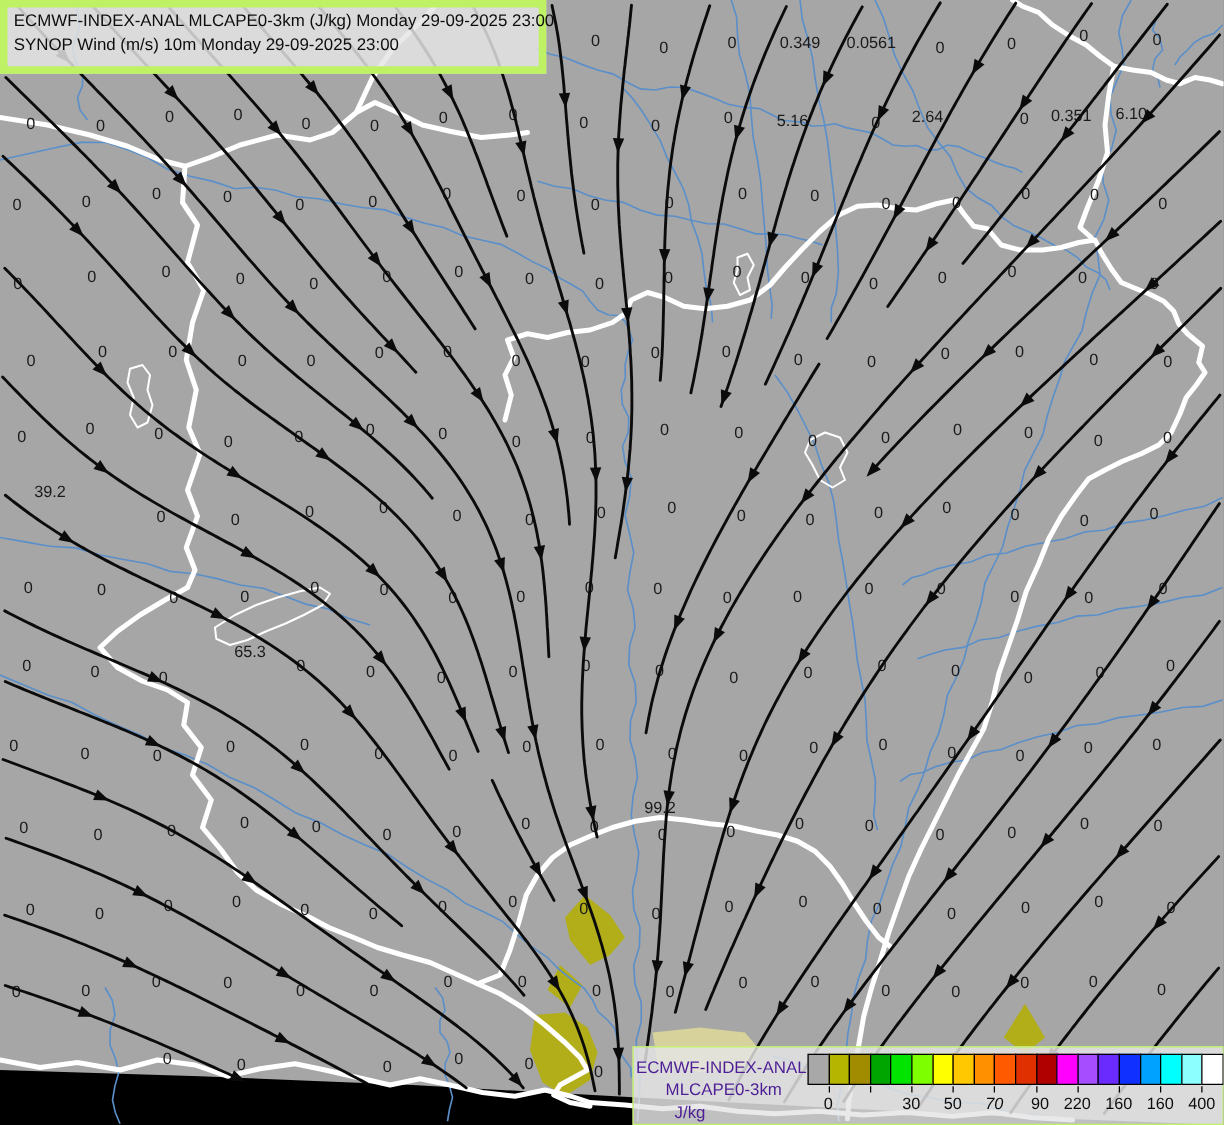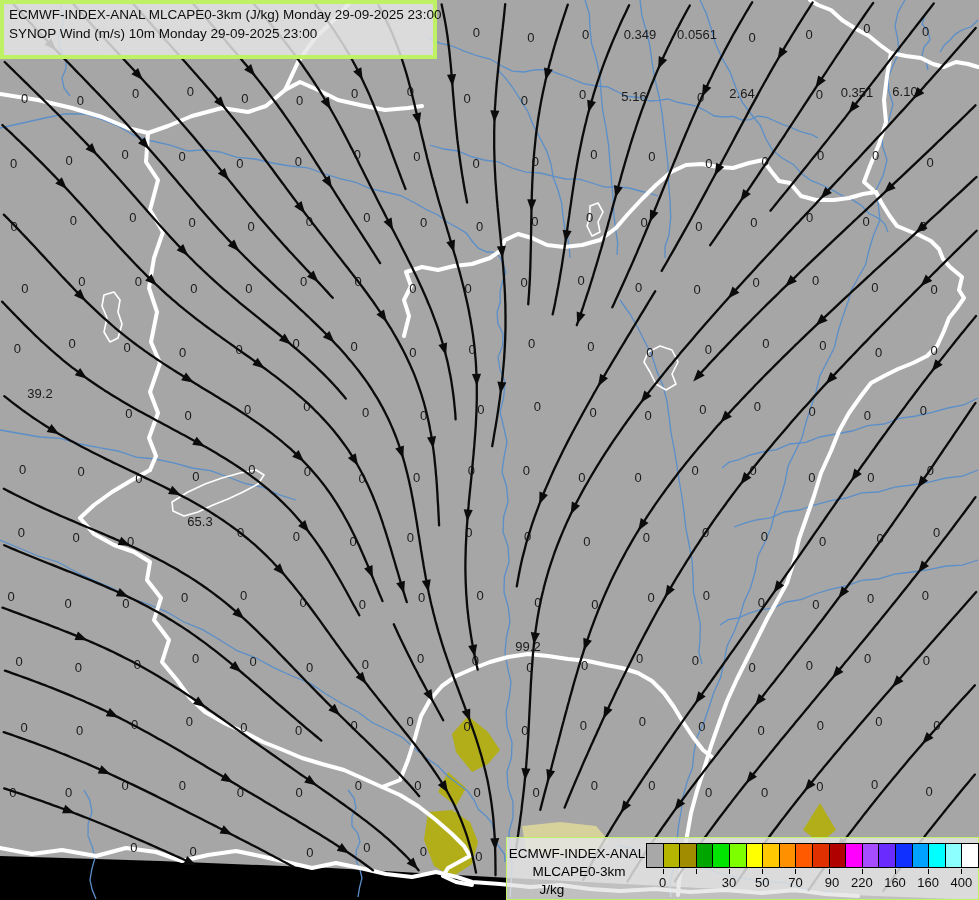--- a/index.html
+++ b/index.html
@@ -1,23 +1,23 @@
 <!DOCTYPE html>
 <html><head>
 <meta charset="utf-8">
 <style>
   html,body{margin:0;padding:0;background:#888;}
   #app{position:relative;width:979px;height:900px;overflow:hidden;
        font-family:"Liberation Sans",sans-serif;background:#a6a6a6;}
   #map{position:absolute;left:0;top:0;}
-  .overlay{position:absolute;background:rgba(229,229,229,0.84);border:4px solid #bef264;box-sizing:border-box;}
+  .overlay{position:absolute;background:rgba(229,229,229,0.84);border:6px solid #bef264;box-sizing:border-box;}
   #header-box{left:0;top:0;width:437px;height:59px;padding:1px 5px;}
   #header-box .hline{font-size:13.5px;line-height:19px;color:#0d0d0d;white-space:nowrap;}
   #legend-box{left:506px;top:837px;width:473px;height:63px;border-width:1.5px;}
-  .legend-text{position:absolute;color:#000000;font-size:13.5px;transform:translateX(-50%);white-space:nowrap;}
+  .legend-text{position:absolute;color:#4c1d95;font-size:13.5px;transform:translateX(-50%);white-space:nowrap;}
   .swatch{position:absolute;top:5px;height:25px;border:1px solid #000;box-sizing:border-box;}
   .cbar-tick{position:absolute;top:31px;width:1px;height:5px;background:#000;}
   .cbar-label{position:absolute;top:37px;font-size:13px;color:#0d0d0d;transform:translateX(-50%);}
 </style>
 </head>
 <body>
 
 <div id="app">
   <svg id="map" width="979" height="900" viewBox="0 0 979 900">
       <rect x="0" y="0" width="979" height="900" fill="#a6a6a6"></rect>
@@ -474,21 +474,21 @@
         <div class="swatch" style="left: 454.4px; width: 17.6px; background: rgb(255, 255, 255);"></div>
         <div class="cbar-tick" style="left: 155.6px;"></div>
         <div class="cbar-label" style="left: 155.6px;">0</div>
         <div class="cbar-tick" style="left: 188.8px;"></div>
         <div class="cbar-label" style="left: 188.8px; margin-top: 40px;">12</div>
         <div class="cbar-tick" style="left: 222px;"></div>
         <div class="cbar-label" style="left: 222px;">30</div>
         <div class="cbar-tick" style="left: 255.2px;"></div>
         <div class="cbar-label" style="left: 255.2px;">50</div>
         <div class="cbar-tick" style="left: 288.4px;"></div>
-        <div class="cbar-label" style="left: 288.4px;">70</div>
+        <div class="cbar-label" style="left: 288.4px; font-style: italic;">70</div>
         <div class="cbar-tick" style="left: 321.6px;"></div>
         <div class="cbar-label" style="left: 325px;">90</div>
         <div class="cbar-tick" style="left: 354.8px;"></div>
         <div class="cbar-label" style="left: 354.8px;">220</div>
         <div class="cbar-tick" style="left: 388px;"></div>
         <div class="cbar-label" style="left: 388px;">160</div>
         <div class="cbar-tick" style="left: 421.2px;"></div>
         <div class="cbar-label" style="left: 421.2px;">160</div>
         <div class="cbar-tick" style="left: 454.4px;"></div>
         <div class="cbar-label" style="left: 454.4px;">400</div>

